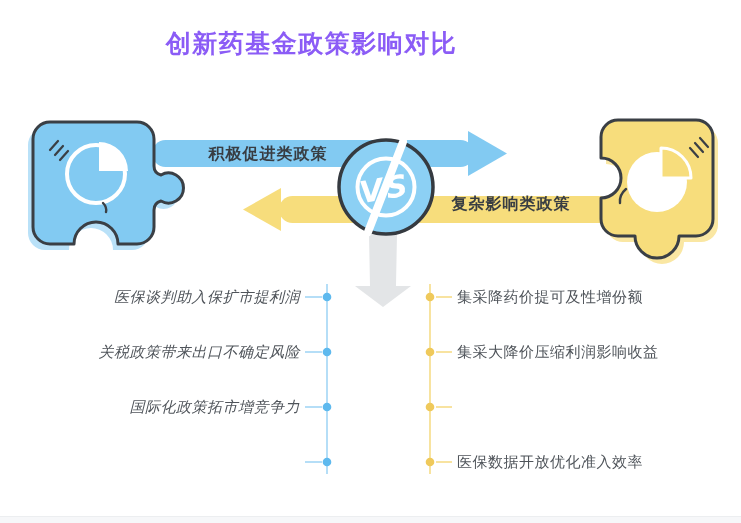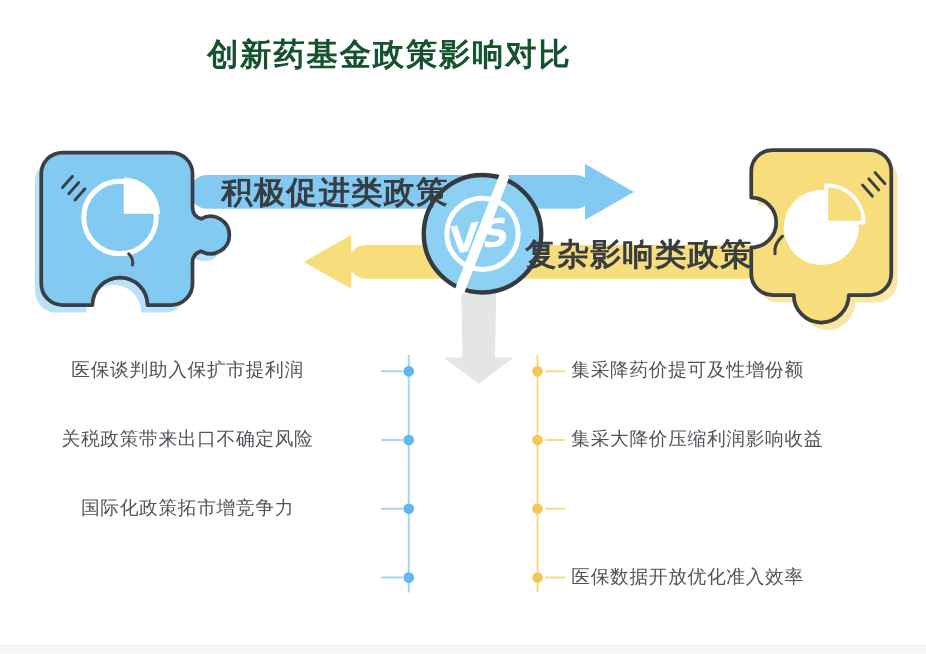--- a/index.html
+++ b/index.html
@@ -8,37 +8,37 @@
     width:741px;height:523px;
     overflow:hidden;
     background:#ffffff;
     font-family:"Liberation Sans","DejaVu Sans",sans-serif;
   }
   .abs{position:absolute;}
   .title{
     left:0;top:27px;width:623px;
     text-align:center;
     font-size:25px;font-weight:bold;
-    color:#14532d;letter-spacing:1.5px;
+    color:#8b5cf6;letter-spacing:1.5px;
   }
   .arrow-label{
     width:210px;height:44px;line-height:26px;
     text-align:center;
-    font-size:25px;font-weight:bold;color:#383D43;
+    font-size:16px;font-weight:bold;color:#383D43;
     letter-spacing:1px;
     white-space:nowrap;
   }
   .arrow-label.promote{left:163px;top:141px;}
   .arrow-label.complex{left:406px;top:191px;}
   .list-item{
     height:22px;line-height:22px;
     font-size:15px;color:#4F545A;
     letter-spacing:0.5px;white-space:nowrap;
   }
-  .list-item.left{left:0;width:300px;text-align:center;}
+  .list-item.left{left:0;width:300px;text-align:right;font-style:italic;}
   .list-item.right{left:457px;width:284px;text-align:left;}
   .bottom-strip{
     left:0;bottom:0;width:741px;height:6px;
     background:#F6F7F9;border-top:1px solid #ECEEF0;
   }
   svg{display:block;}
 </style>
 </head>
 <body>
 

